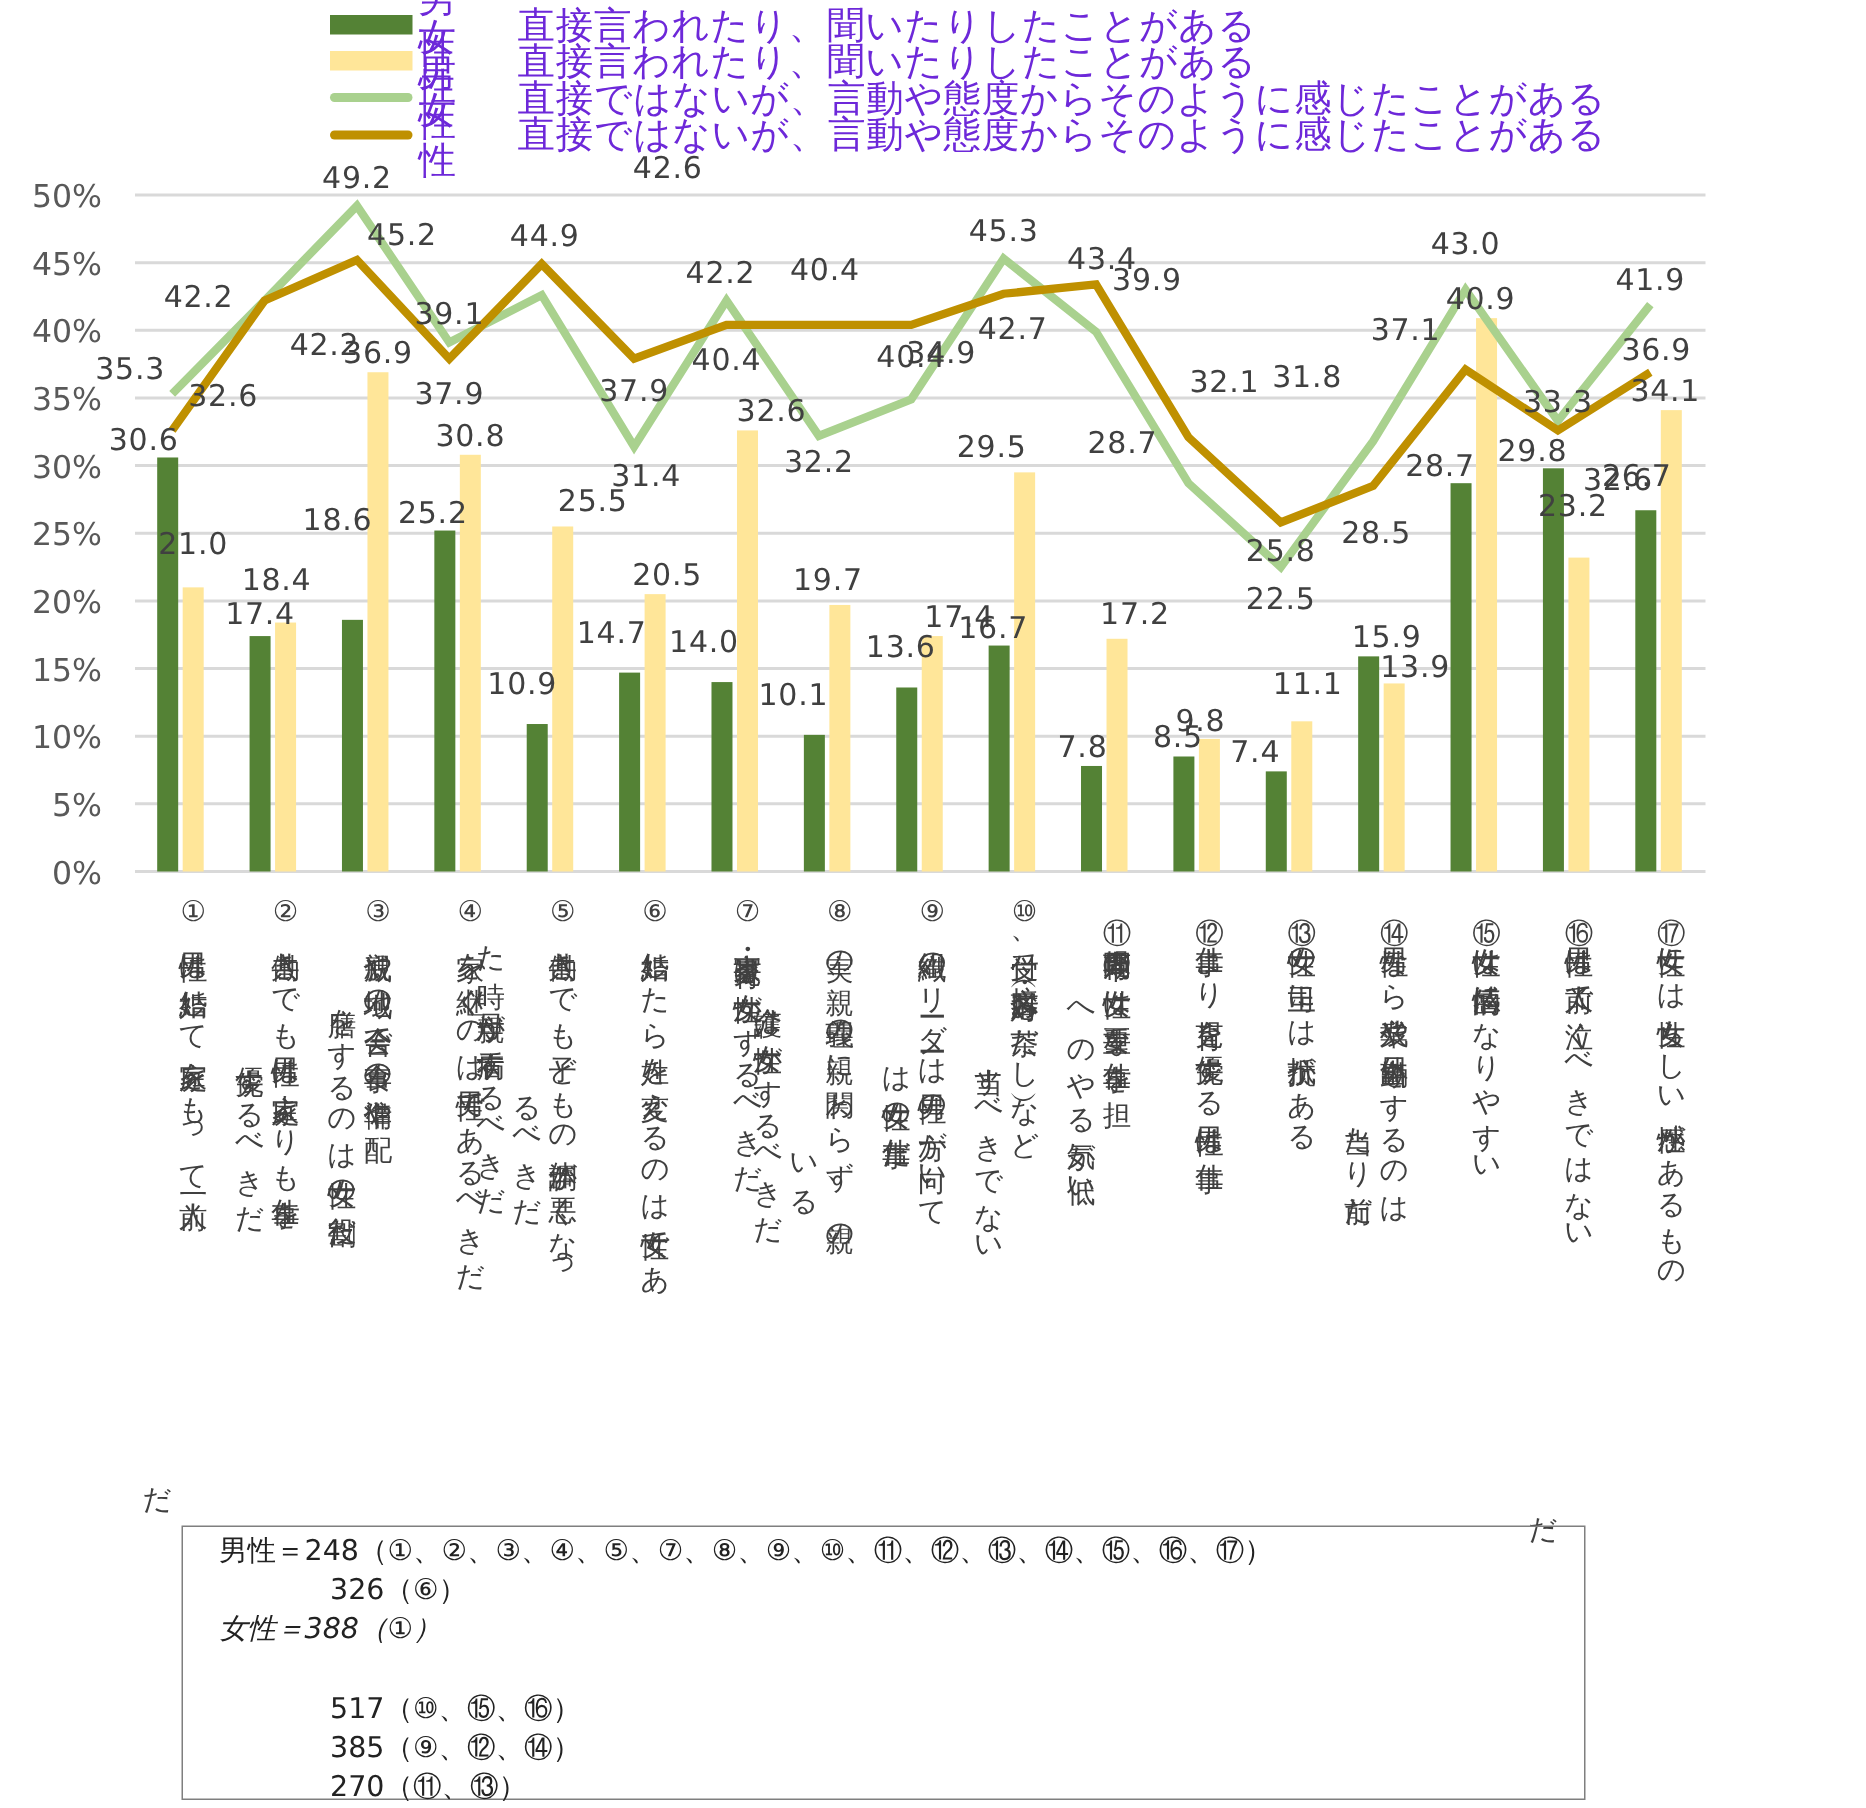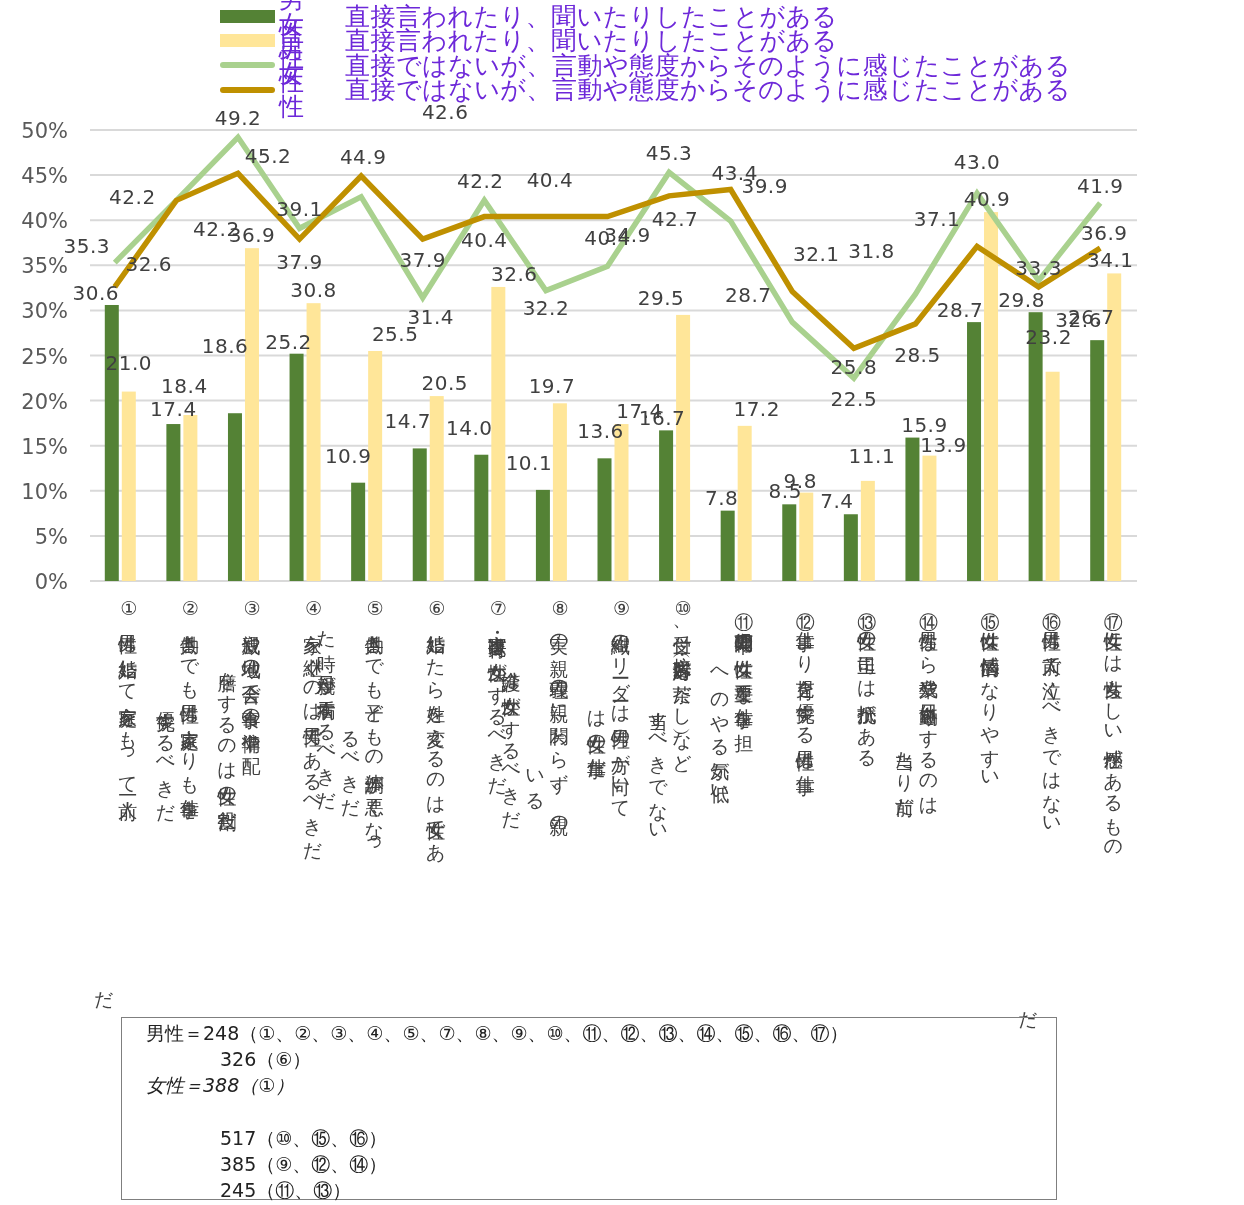--- a/index.html
+++ b/index.html
@@ -214,14 +214,14 @@
     <div class="cat-col" style="left: 1017.62px;">　　　　　　　　　　　　　　　　　　　　だ</div>
     <div class="cat-col" style="left: 1103.21px;">⑰女性には女性らしい感性があるもの</div>
   </div>
 
 <div class="footnote">
   <div class="fn-row" style="left:24px; top:3px;"><span>男性＝</span><span>248（①、②、③、④、⑤、⑦、⑧、⑨、⑩、⑪、⑫、⑬、⑭、⑮、⑯、⑰）</span></div>
   <div class="fn-row" style="left:98px; top:29px;"><span>326（⑥）</span></div>
   <div class="fn-row" style="left:24px; top:55px;font-style:italic;"><span>女性＝</span><span>388（①）</span></div>
   <div class="fn-row" style="left:98px; top:108px;"><span>517（⑩、⑮、⑯）</span></div>
   <div class="fn-row" style="left:98px; top:134px;"><span>385（⑨、⑫、⑭）</span></div>
-  <div class="fn-row" style="left:98px; top:160px;"><span>245（⑪、⑬）</span></div>
+  <div class="fn-row" style="left:98px; top:160px;"><span>270（⑪、⑬）</span></div>
 </div>
 
 </body></html>

